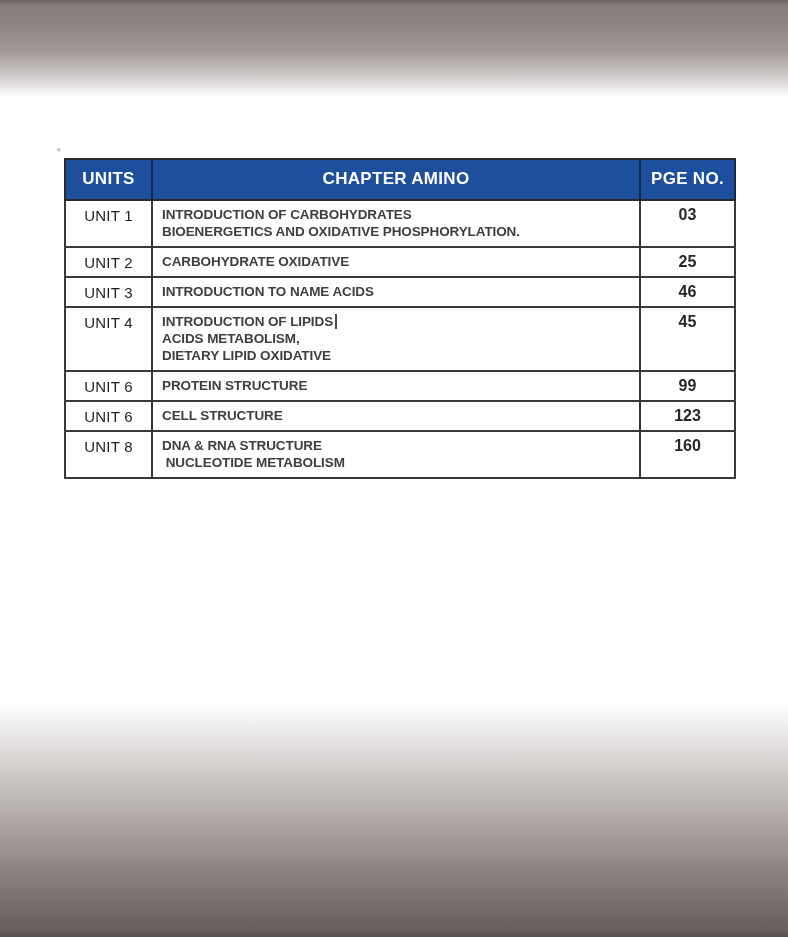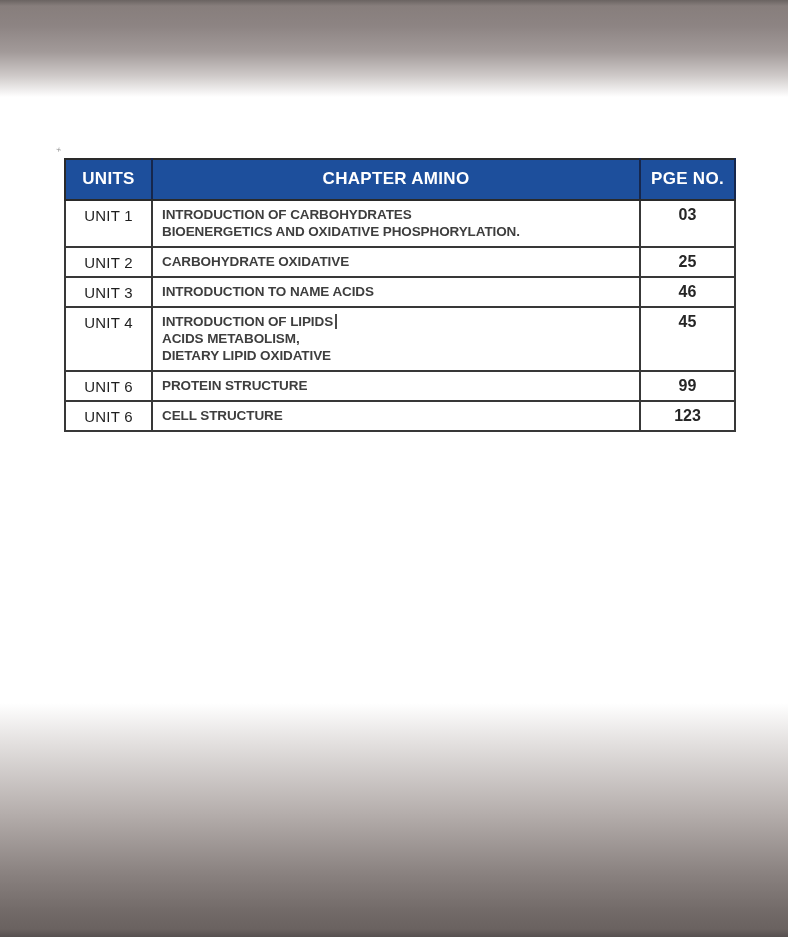--- a/index.html
+++ b/index.html
@@ -155,14 +155,22 @@
         </td>
         <td class="page-cell">99</td>
       </tr>
       <tr>
         <td class="unit-cell">UNIT 6</td>
         <td class="chapter-cell">
           <div class="chapter-line">CELL STRUCTURE</div>
         </td>
         <td class="page-cell">123</td>
       </tr>
+      <tr>
+        <td class="unit-cell">UNIT 8</td>
+        <td class="chapter-cell">
+          <div class="chapter-line">DNA &amp; RNA STRUCTURE</div>
+          <div class="chapter-line"> NUCLEOTIDE METABOLISM</div>
+        </td>
+        <td class="page-cell">160</td>
+      </tr>
     </tbody>
 </table>
 
 </body></html>

